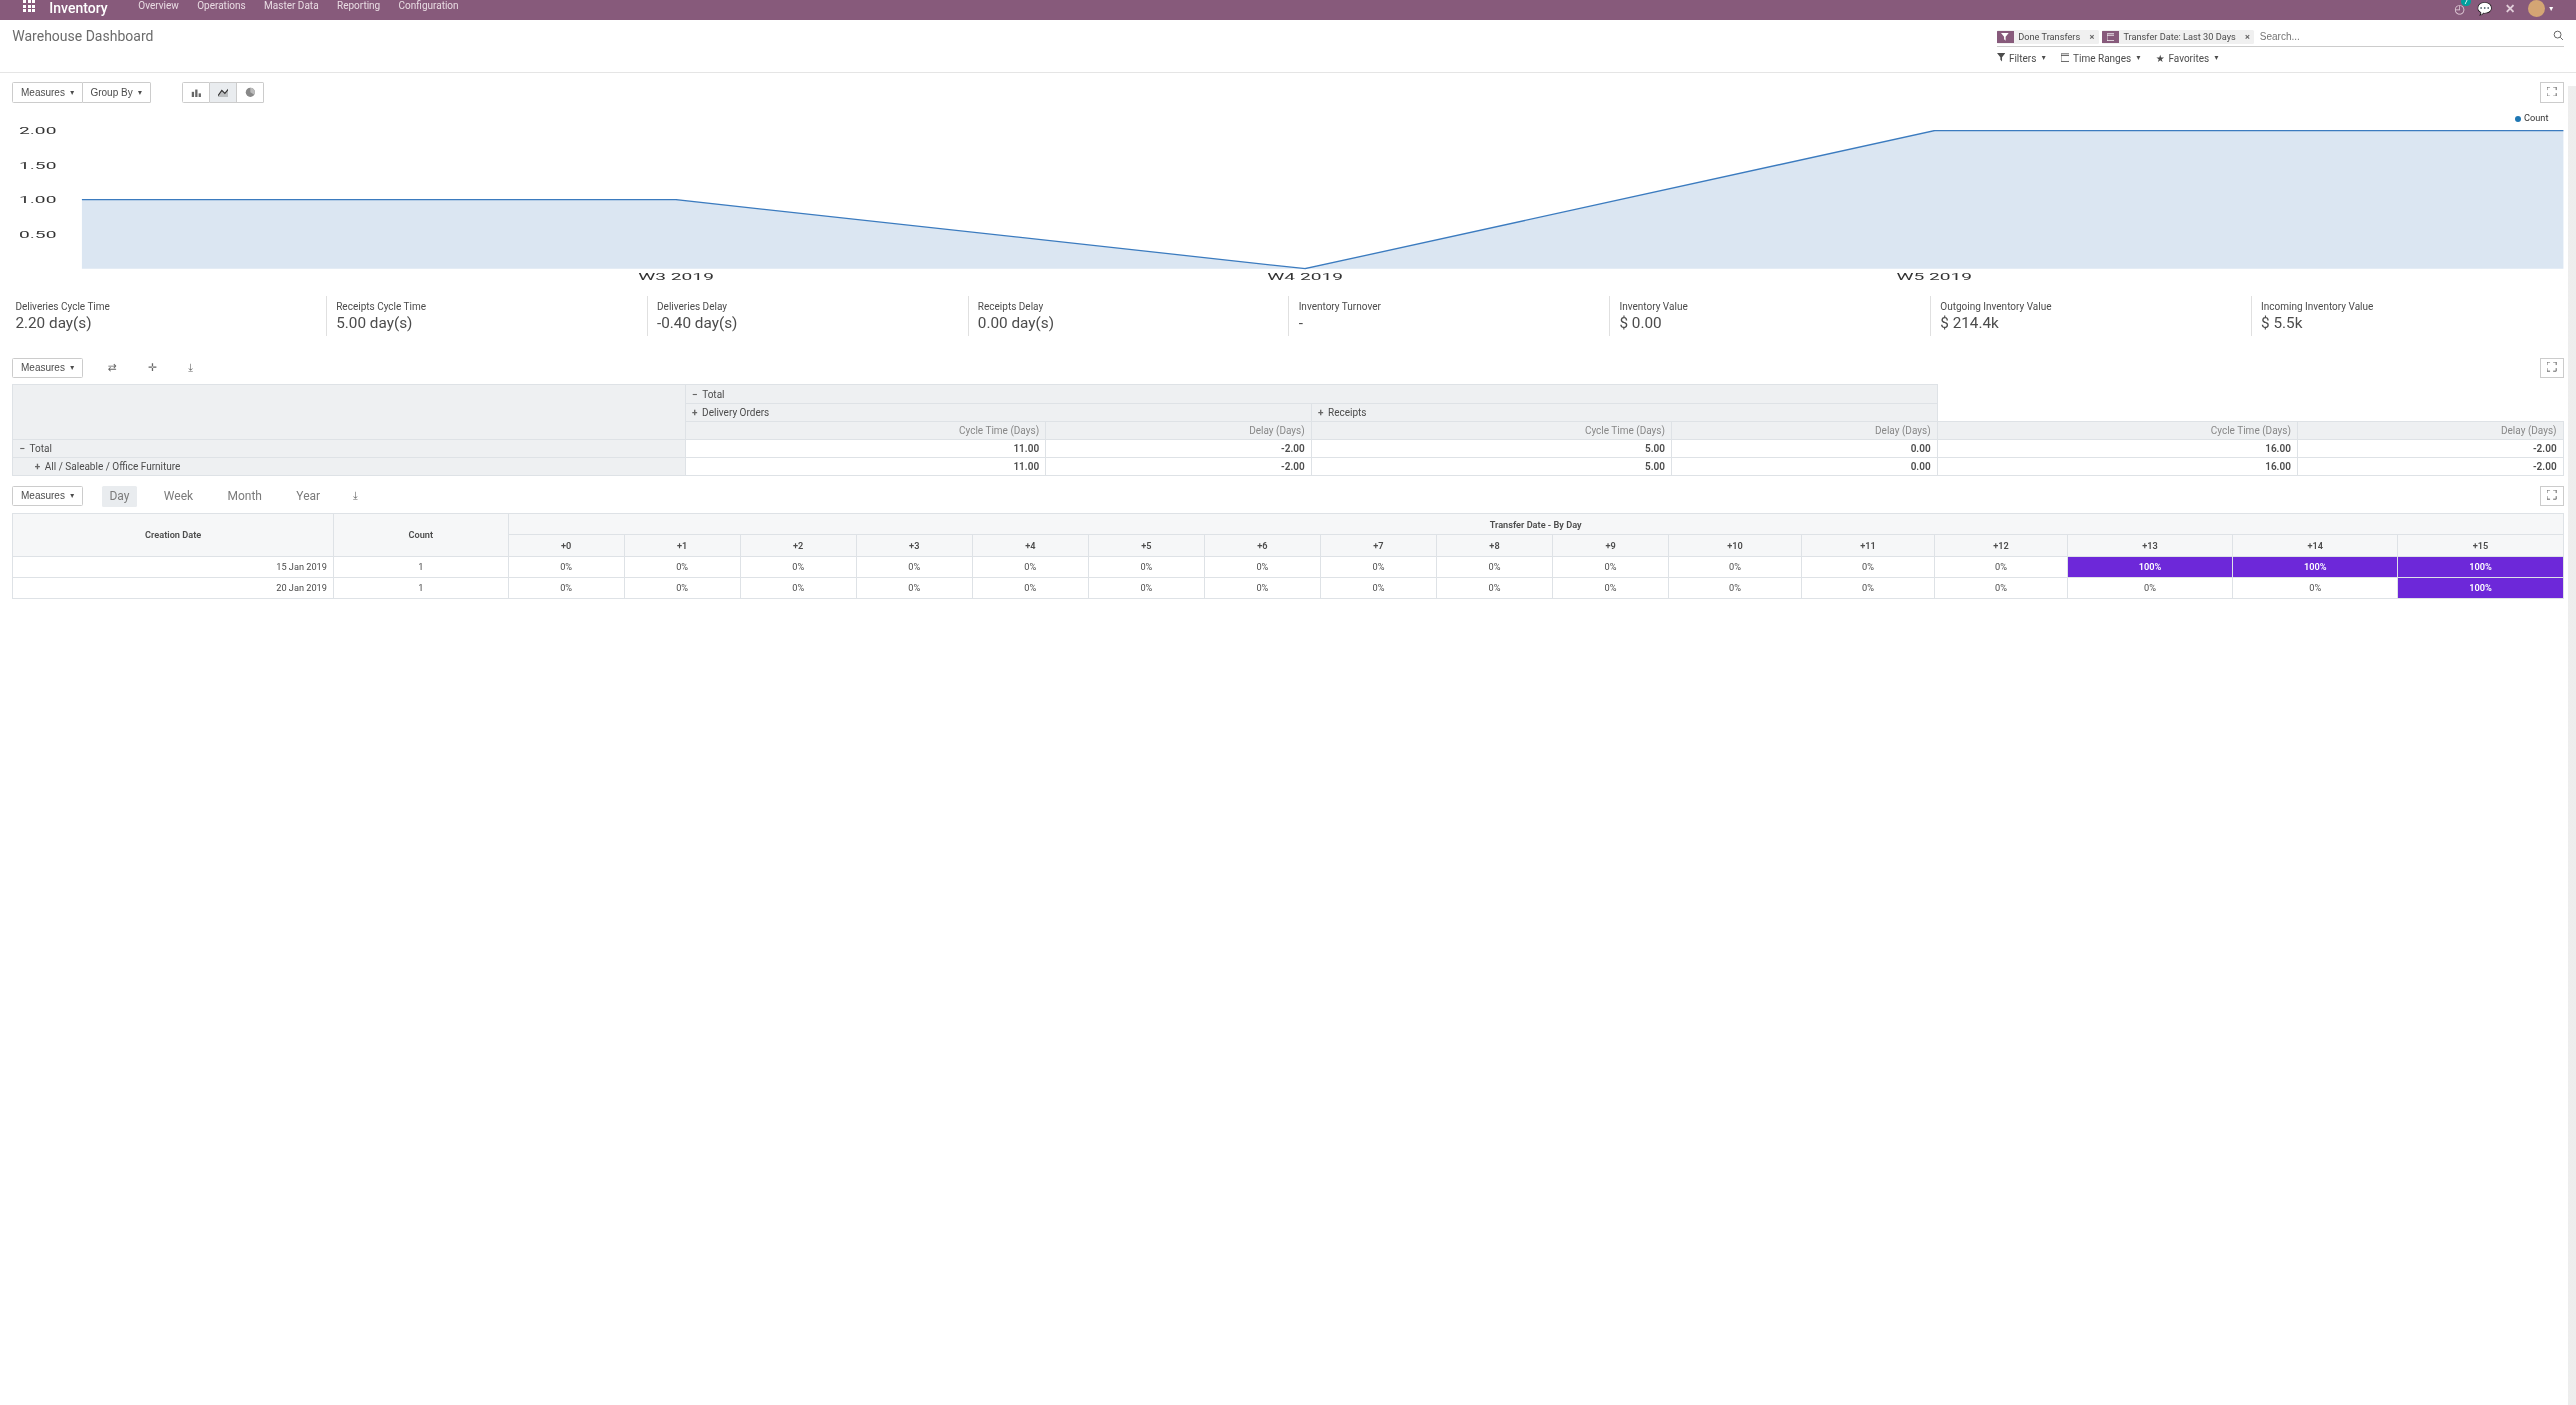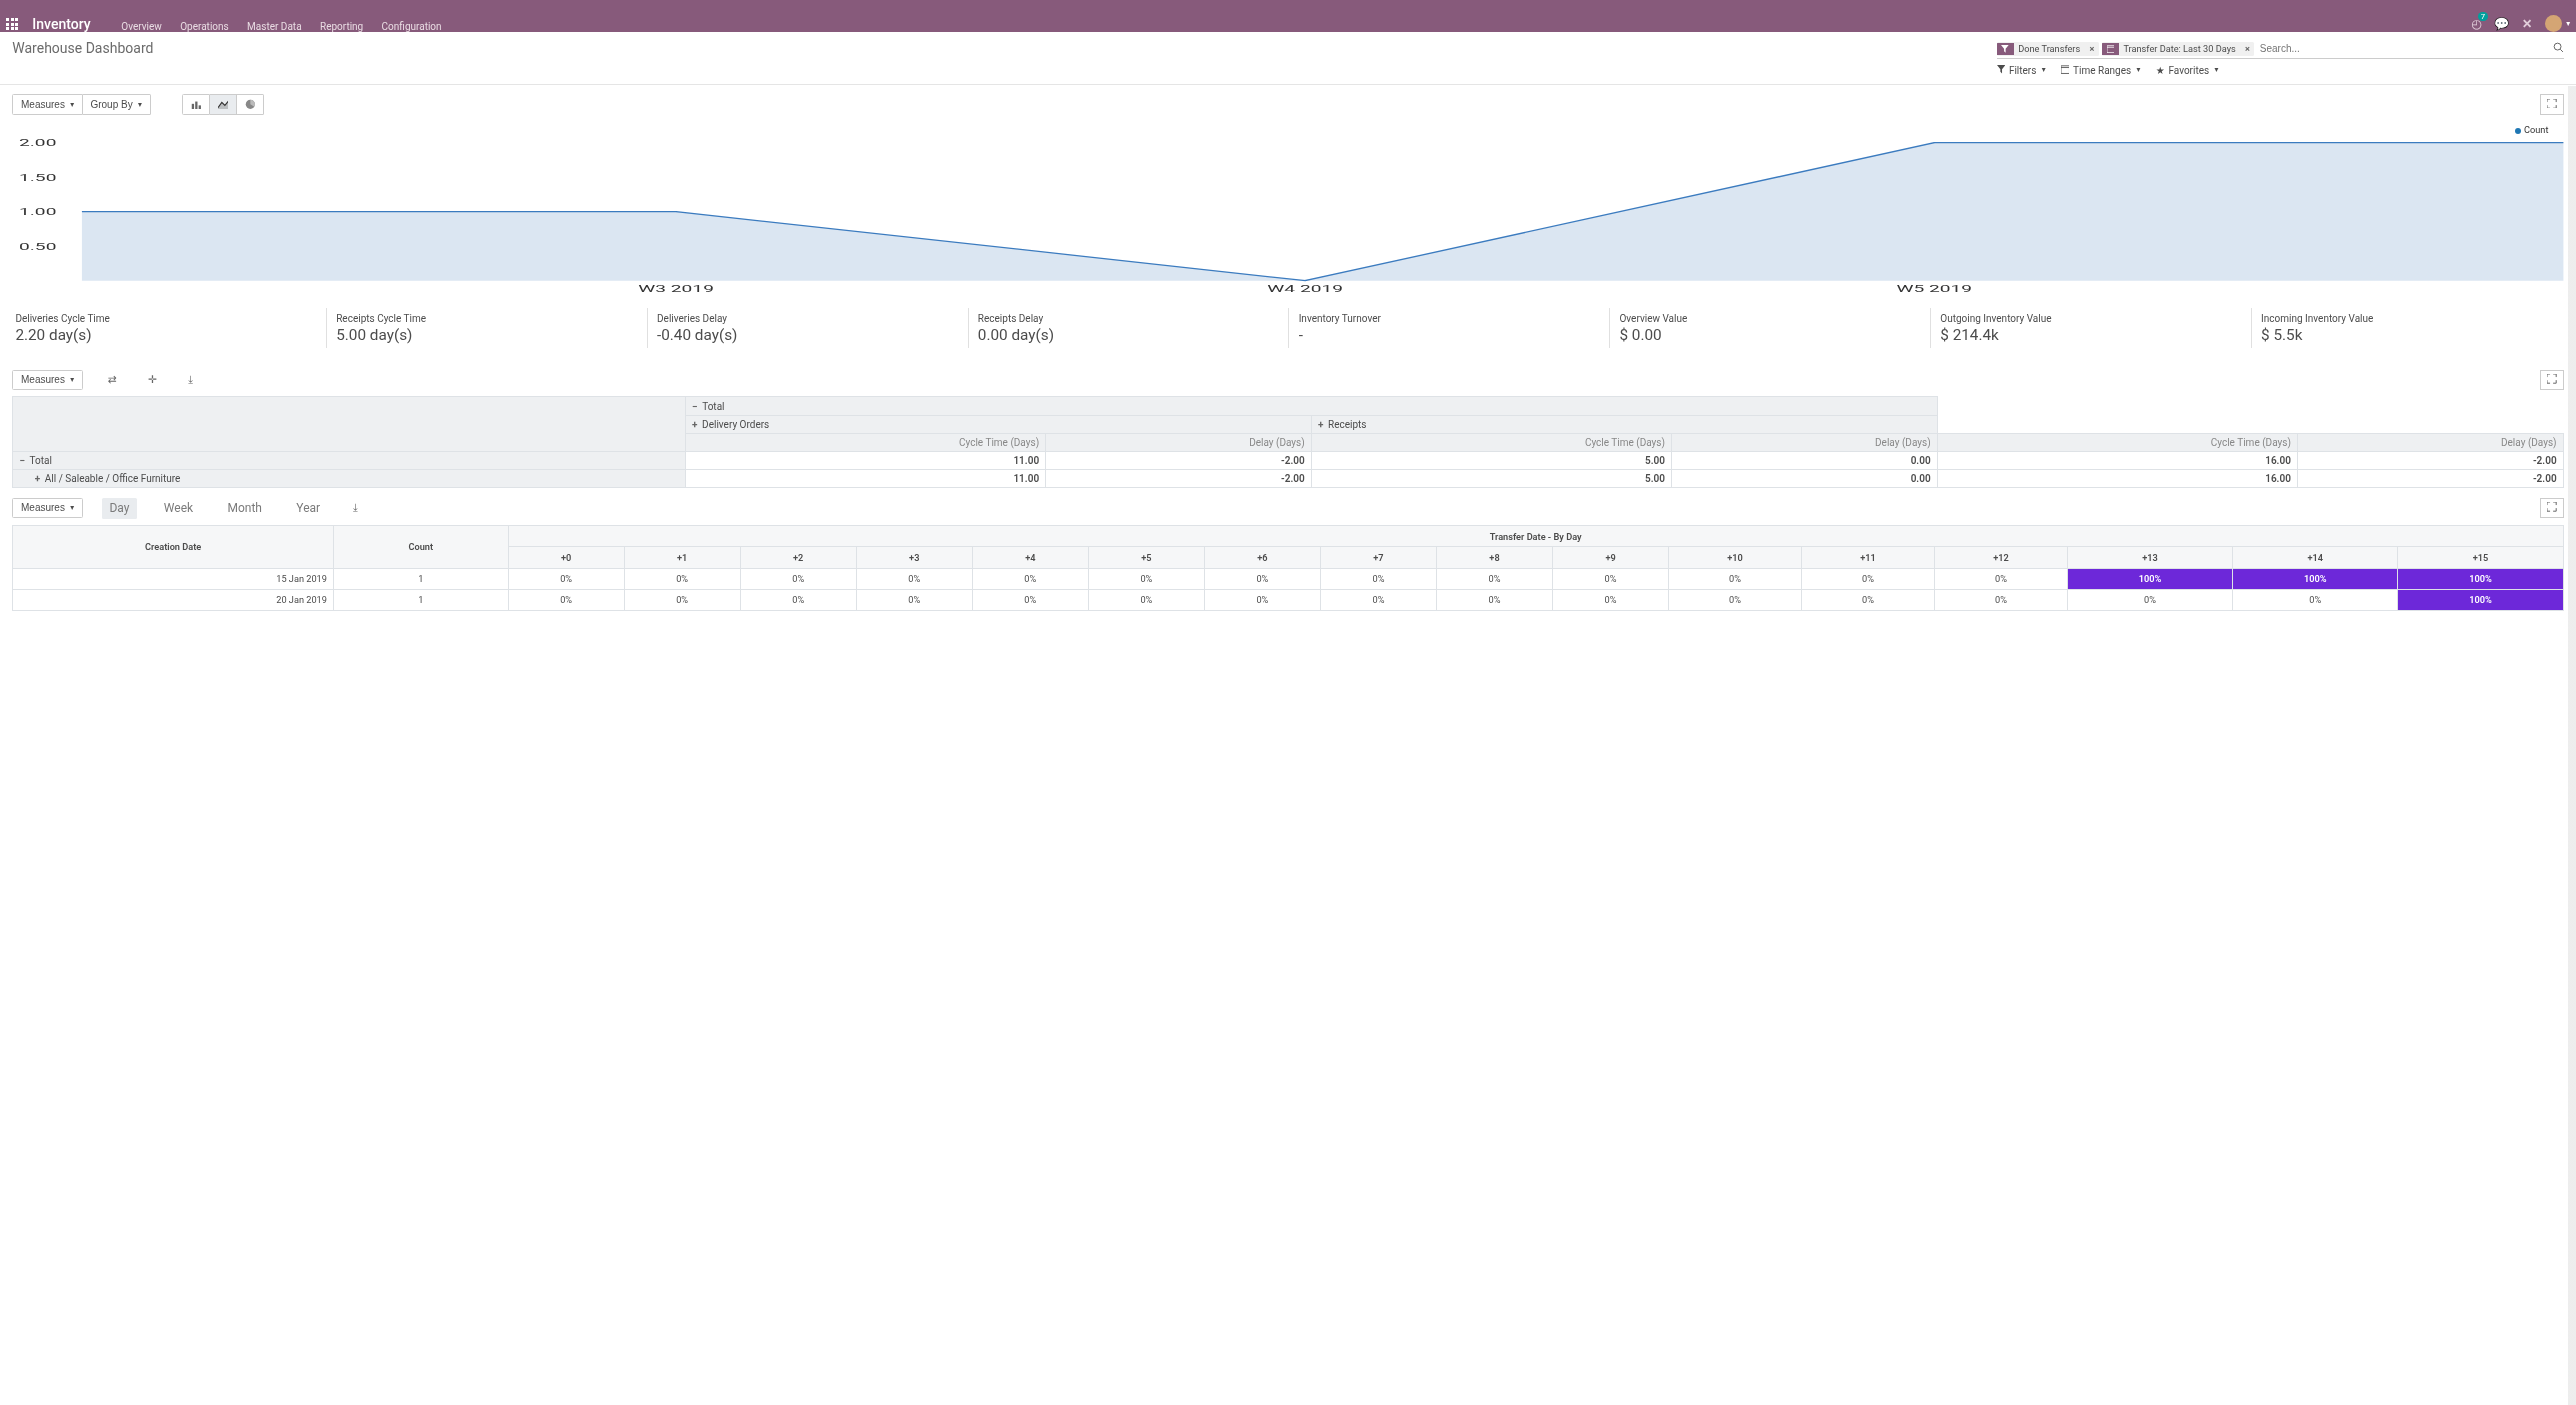--- a/index.html
+++ b/index.html
@@ -1,19 +1,19 @@
 <!DOCTYPE html>
 <html style="font-size:12.3px"><head>
 <meta charset="utf-8">
 <style>
 * { box-sizing: border-box; margin: 0; padding: 0; }
 body { font-family: -apple-system, BlinkMacSystemFont, "Segoe UI", Roboto, "Helvetica Neue", Arial, sans-serif; font-size: 10px; color: #4c4c4c; background: #fff; }
 
 
-.topnav { background: #875A7B; color: #fff; display: flex; align-items: flex-end; height: 32px; padding: 0 6px; }
+.topnav { background: #875A7B; color: #fff; display: flex; align-items: flex-start; height: 20px; padding: 0 23px; }
 .apps-icon { width: 14px; height: 14px; display: grid; grid-template-columns: repeat(3,3.1px); grid-template-rows: repeat(3,3.1px); gap: 1.5px; margin-right: 12.3px; cursor: pointer; }
 .apps-icon span { background: #fff; }
 .brand { font-size: 14px; font-weight: 500; margin-right: 21.5px; }
 .nav-item { color: #e9dce3; padding: 0 9.2px; cursor: pointer; font-size: 10px; }
 .topnav-right { margin-left: auto; display: flex; align-items: center; gap: 12.3px; }
 .badge-wrap { position: relative; }
 .badge-num { position: absolute; top: -4.6px; right: -6.1px; background: #00a09d; color: #fff; font-size: 7.7px; border-radius: 4.6px; padding: 0 3.1px; }
 .topicon { color: #e3cfdb; font-size: 12.3px; cursor: pointer; }
 .avatar { width: 17px; height: 17px; border-radius: 50%; background: #d4a574; display:inline-block; }
 .caret { font-size: 7.7px; margin-left: 1.5px; }
@@ -252,21 +252,21 @@
     </div>
   <div class="metric">
       <div class="metric-label">Receipts Delay</div>
       <div class="metric-value">0.00 day(s)</div>
     </div>
   <div class="metric">
       <div class="metric-label">Inventory Turnover</div>
       <div class="metric-value">-</div>
     </div>
   <div class="metric">
-      <div class="metric-label">Overview Value</div>
+      <div class="metric-label">Inventory Value</div>
       <div class="metric-value">$ 0.00</div>
     </div>
   <div class="metric">
       <div class="metric-label">Outgoing Inventory Value</div>
       <div class="metric-value">$ 214.4k</div>
     </div>
   <div class="metric">
       <div class="metric-label">Incoming Inventory Value</div>
       <div class="metric-value">$ 5.5k</div>
     </div>

